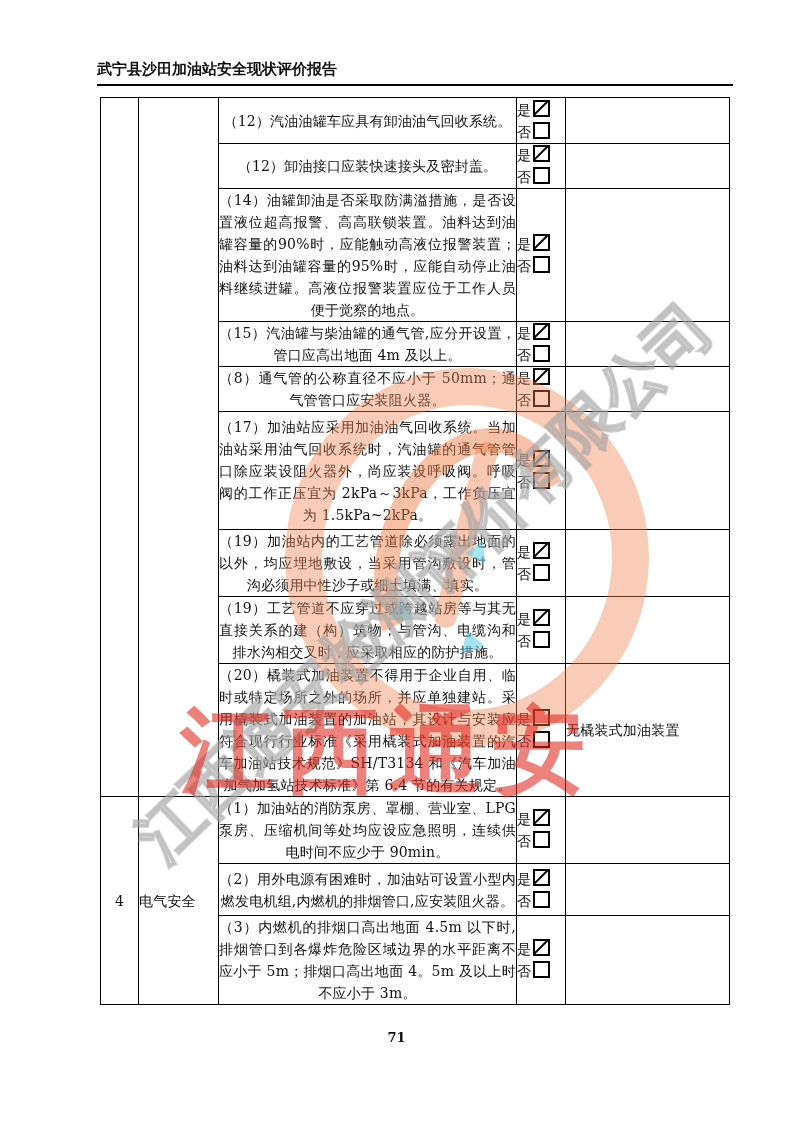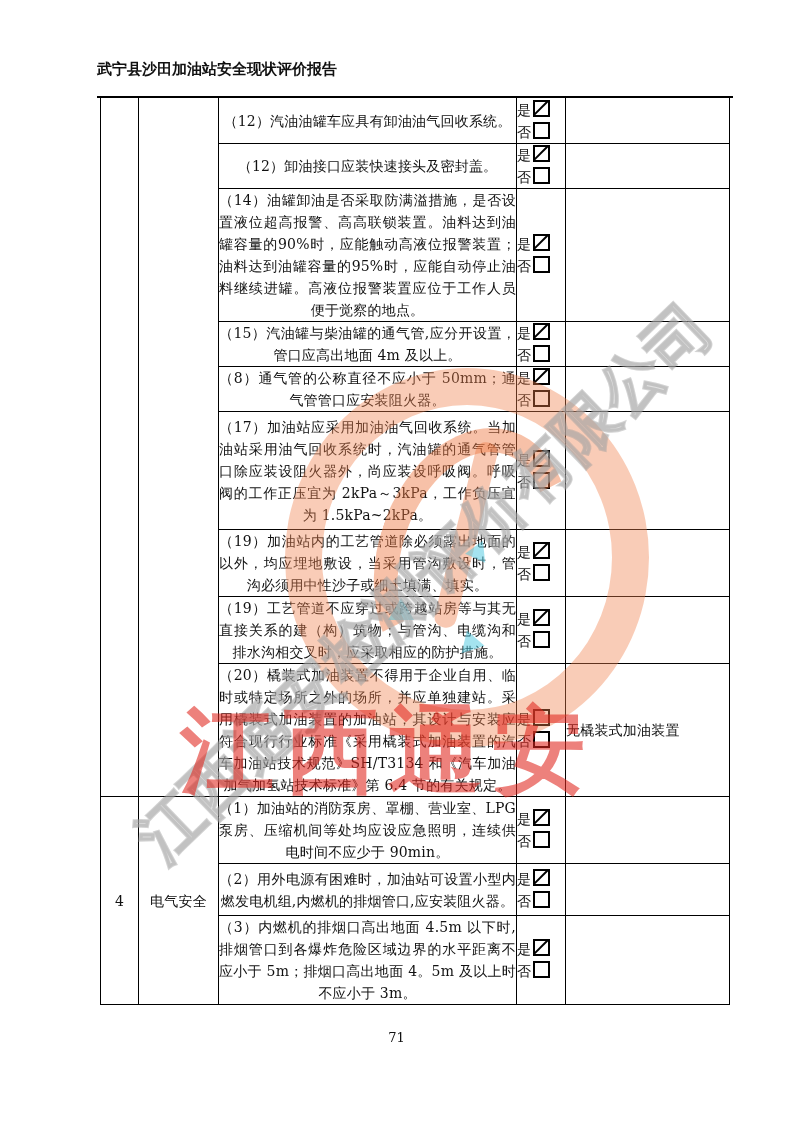--- a/index.html
+++ b/index.html
@@ -4,48 +4,48 @@
 <style>
   html,body{margin:0;padding:0;background:#ffffff;}
   .page{
     position:relative;width:793px;height:1122px;margin:0 auto;background:#fff;
     overflow:hidden;font-family:"DejaVu Serif","Liberation Serif",serif;color:#111;
   }
   
   .hdr{
     position:absolute;left:97px;top:60px;width:636px;
     display:flex;justify-content:space-between;align-items:flex-end;
-    border-bottom:2px solid #000;padding-bottom:17px;
+    border-bottom:2px solid #000;padding-bottom:5px;
     font-size:15px;font-weight:bold;white-space:nowrap;
   }
   
   table.chk{
     position:absolute;left:100px;top:97px;width:629px;
     border-collapse:collapse;table-layout:fixed;
     font-size:14px;line-height:22px;letter-spacing:0.2px;
   }
   table.chk td{border:1.5px solid #000;padding:0;vertical-align:middle;overflow:hidden;}
   td.c-no{text-align:center;}
-  td.c-cat{text-align:center;}
+  td.c-cat{text-align:left;}
   td.c-text{
     padding:1px 4px;text-align:justify;text-align-last:center;
   }
   td.c-cb{padding-left:5px;}
   td.c-rm{text-align:left;padding:0 2px;}
   .cbl{white-space:nowrap;height:22px;line-height:22px;}
   .cb{
     display:inline-block;width:13px;height:13px;border:2px solid #000;
     margin-left:2px;vertical-align:-2px;position:relative;background:#fff;
   }
   .cb.checked::after{
     content:"";position:absolute;left:-4px;top:5px;width:20px;height:2.2px;
     background:#000;transform:rotate(-45deg);
   }
   
-  .pgnum{position:absolute;left:0;top:1030px;width:100%;text-align:center;font-size:13px;}
+  .pgnum{position:absolute;left:0;top:1030px;width:100%;text-align:center;font-size:13px;font-weight:bold;}
   
   .wm{position:absolute;left:0;top:0;width:100%;height:100%;pointer-events:none;}
   .wm-ring{
     position:absolute;left:285px;top:368px;width:290px;height:305px;
     border:37px solid rgba(240,128,74,0.40);border-radius:50%;
   }
   .wm-emblem{
     position:absolute;left:378px;top:425px;width:140px;height:215px;
     border:24px solid transparent;
     border-left-color:rgba(238,118,62,0.45);border-top-color:rgba(238,118,62,0.45);

